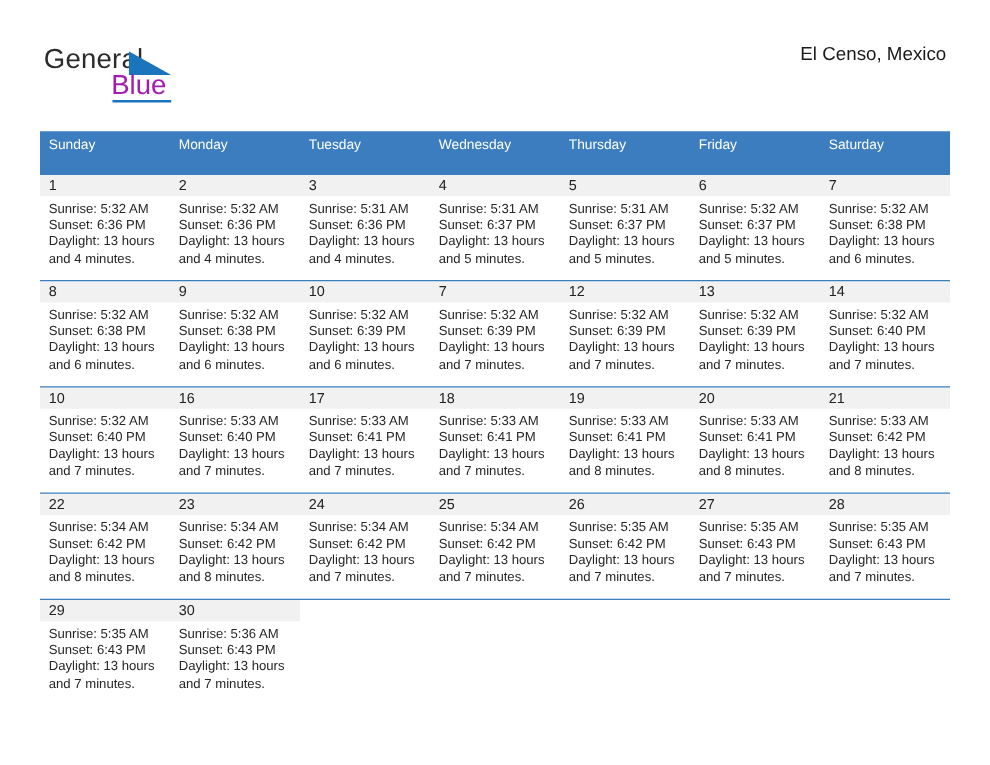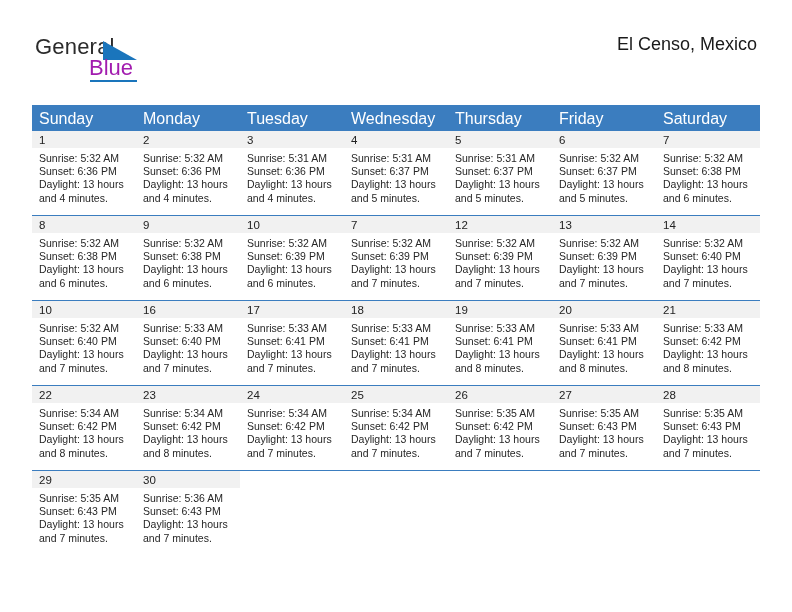--- a/index.html
+++ b/index.html
@@ -75,44 +75,44 @@
     top: 30px;
     text-align: right;
   }
   .cal-title {
     font-size: 27px;
     color: #1a1a1a;
     line-height: 34px;
     white-space: nowrap;
   }
   .cal-sub {
-    font-size: 18px;
+    font-size: 15px;
     color: #1a1a1a;
     line-height: 20px;
     margin-top: 4px;
     white-space: nowrap;
     text-align: right;
   }
 
   
   .cal {
     position: absolute;
     left: 32px;
     top: 105px;
     width: 728px;
     border-collapse: collapse;
     table-layout: fixed;
   }
   .cal th {
     background: #3b7dbf;
     color: #ffffff;
-    font-size: 16px;
+    font-size: 11px;
     font-weight: normal;
     text-align: left;
-    padding: 5px 0 3px 7px;
+    padding: 5px 0 18px 7px;
     height: 19px;
     box-sizing: border-box;
   }
   .cal td {
     vertical-align: top;
     padding: 0;
     width: 104px;
     box-sizing: border-box;
   }
   .week-row > td {

